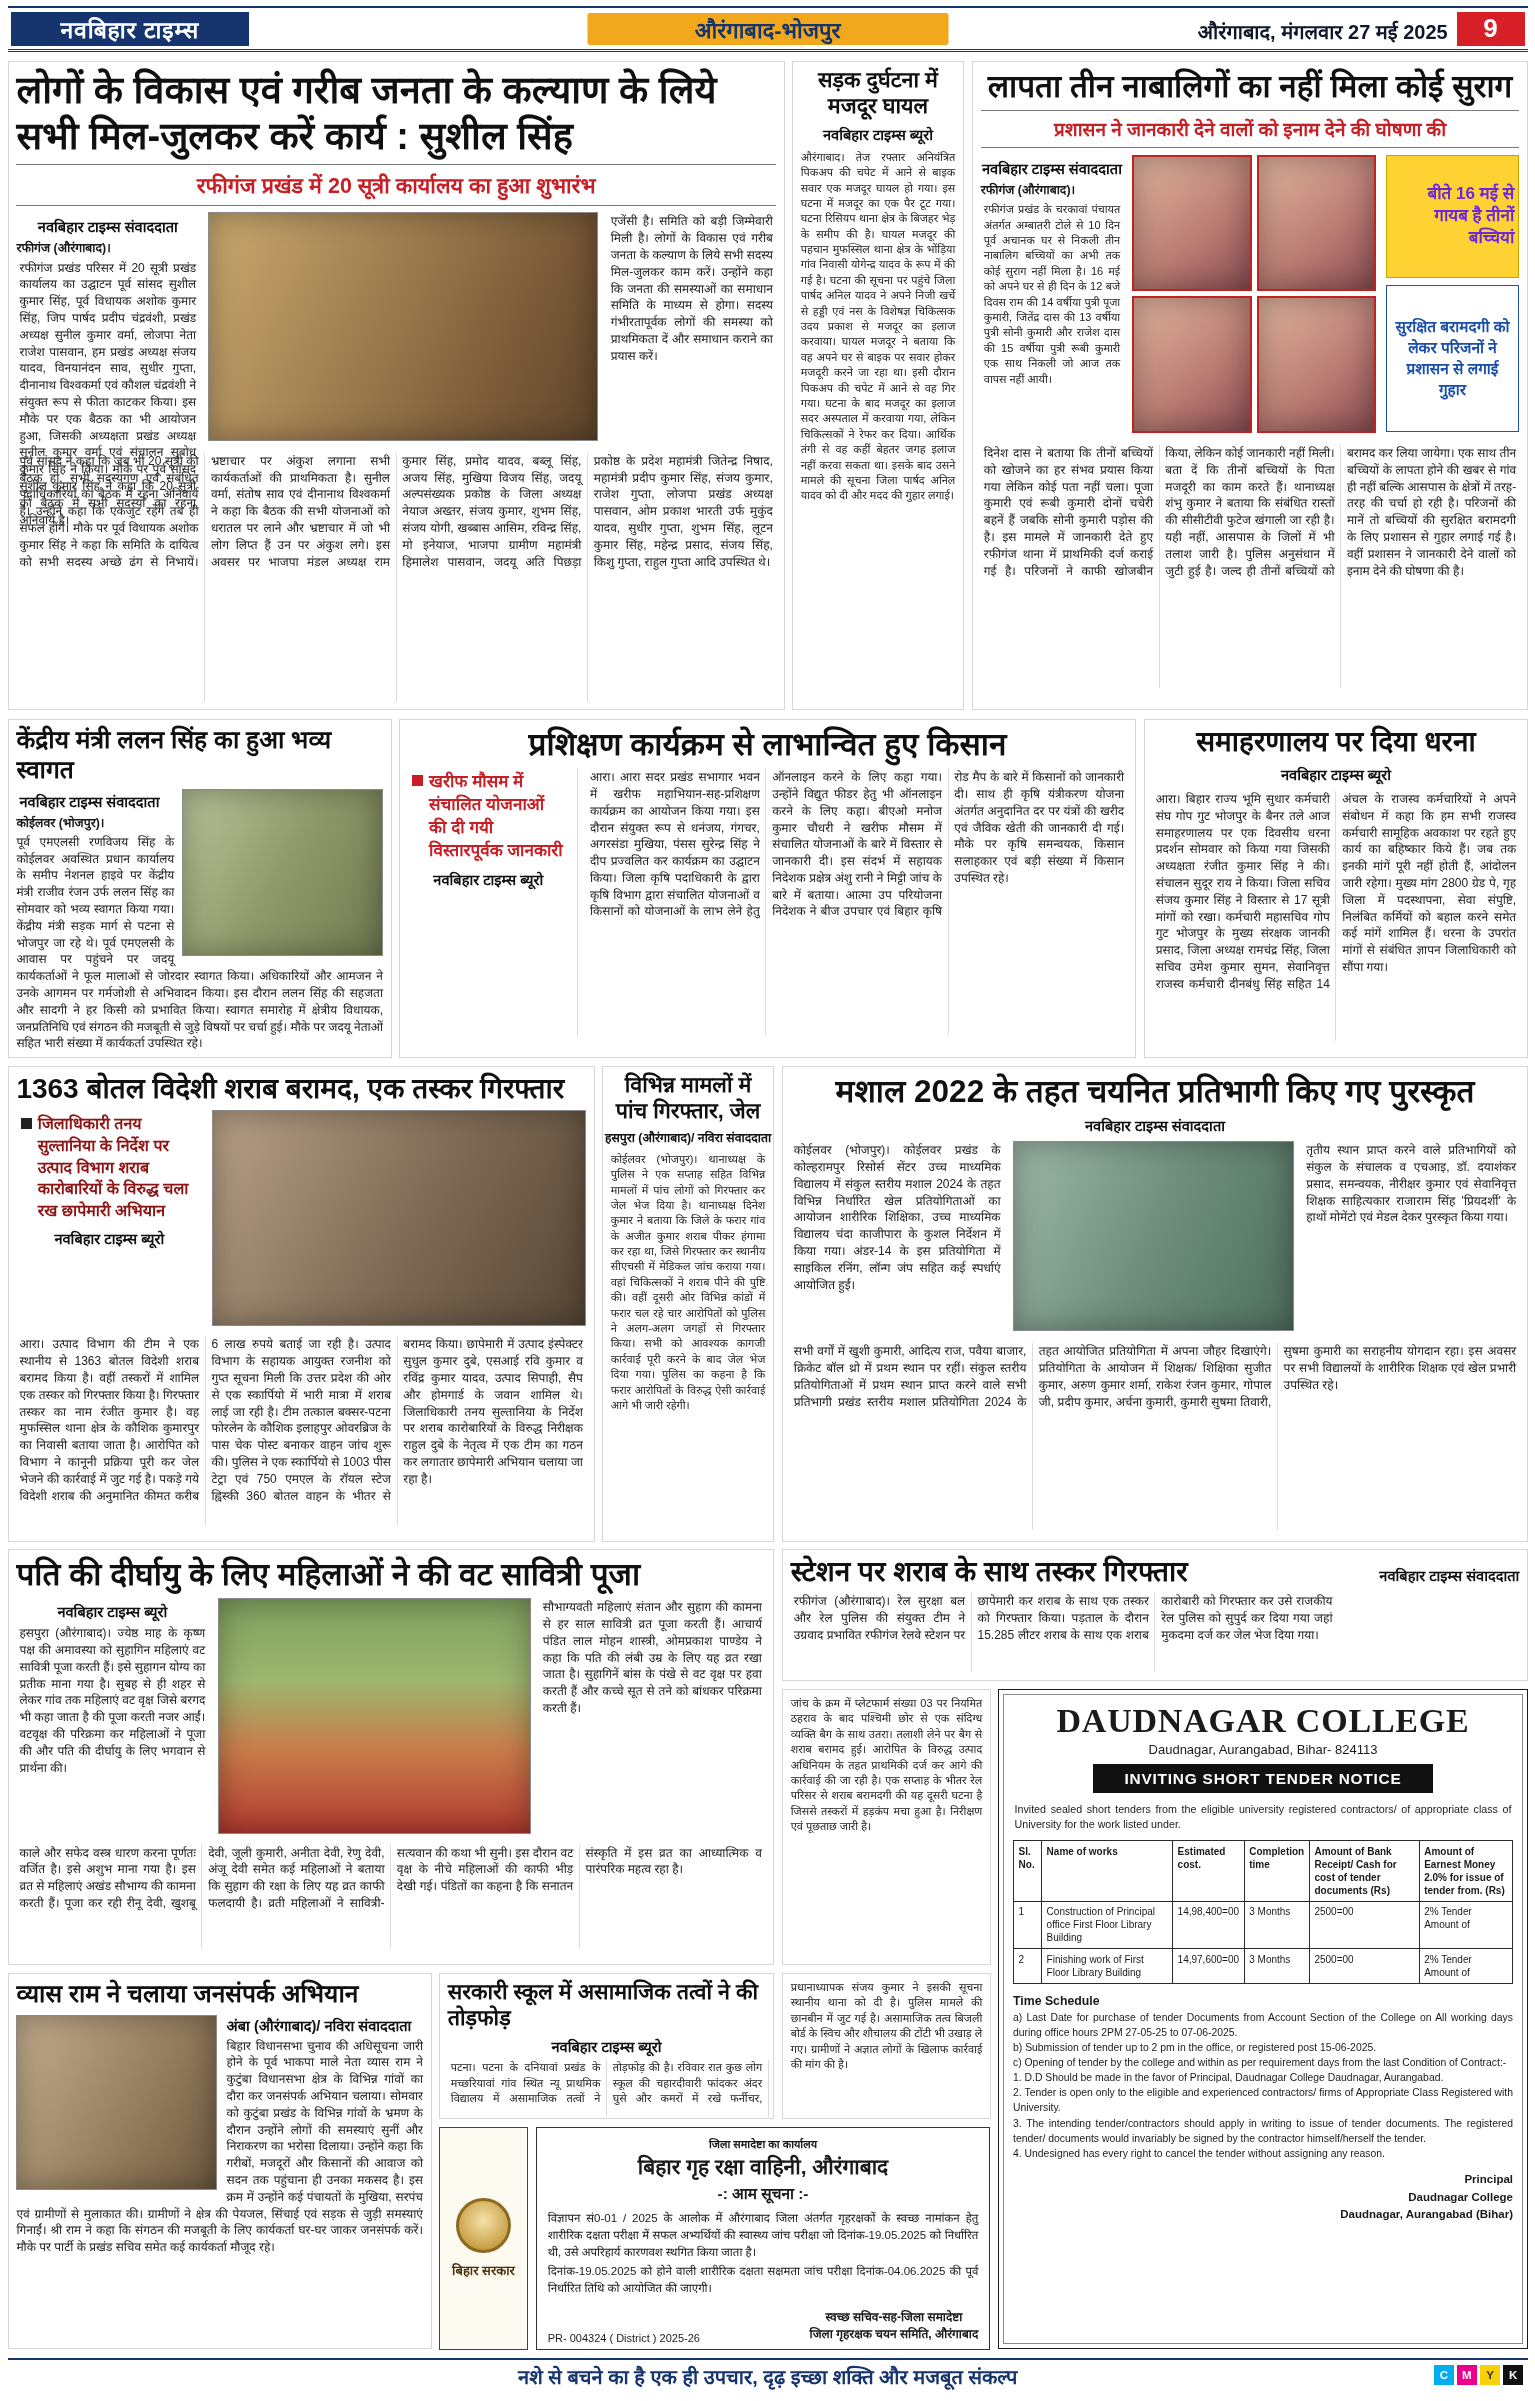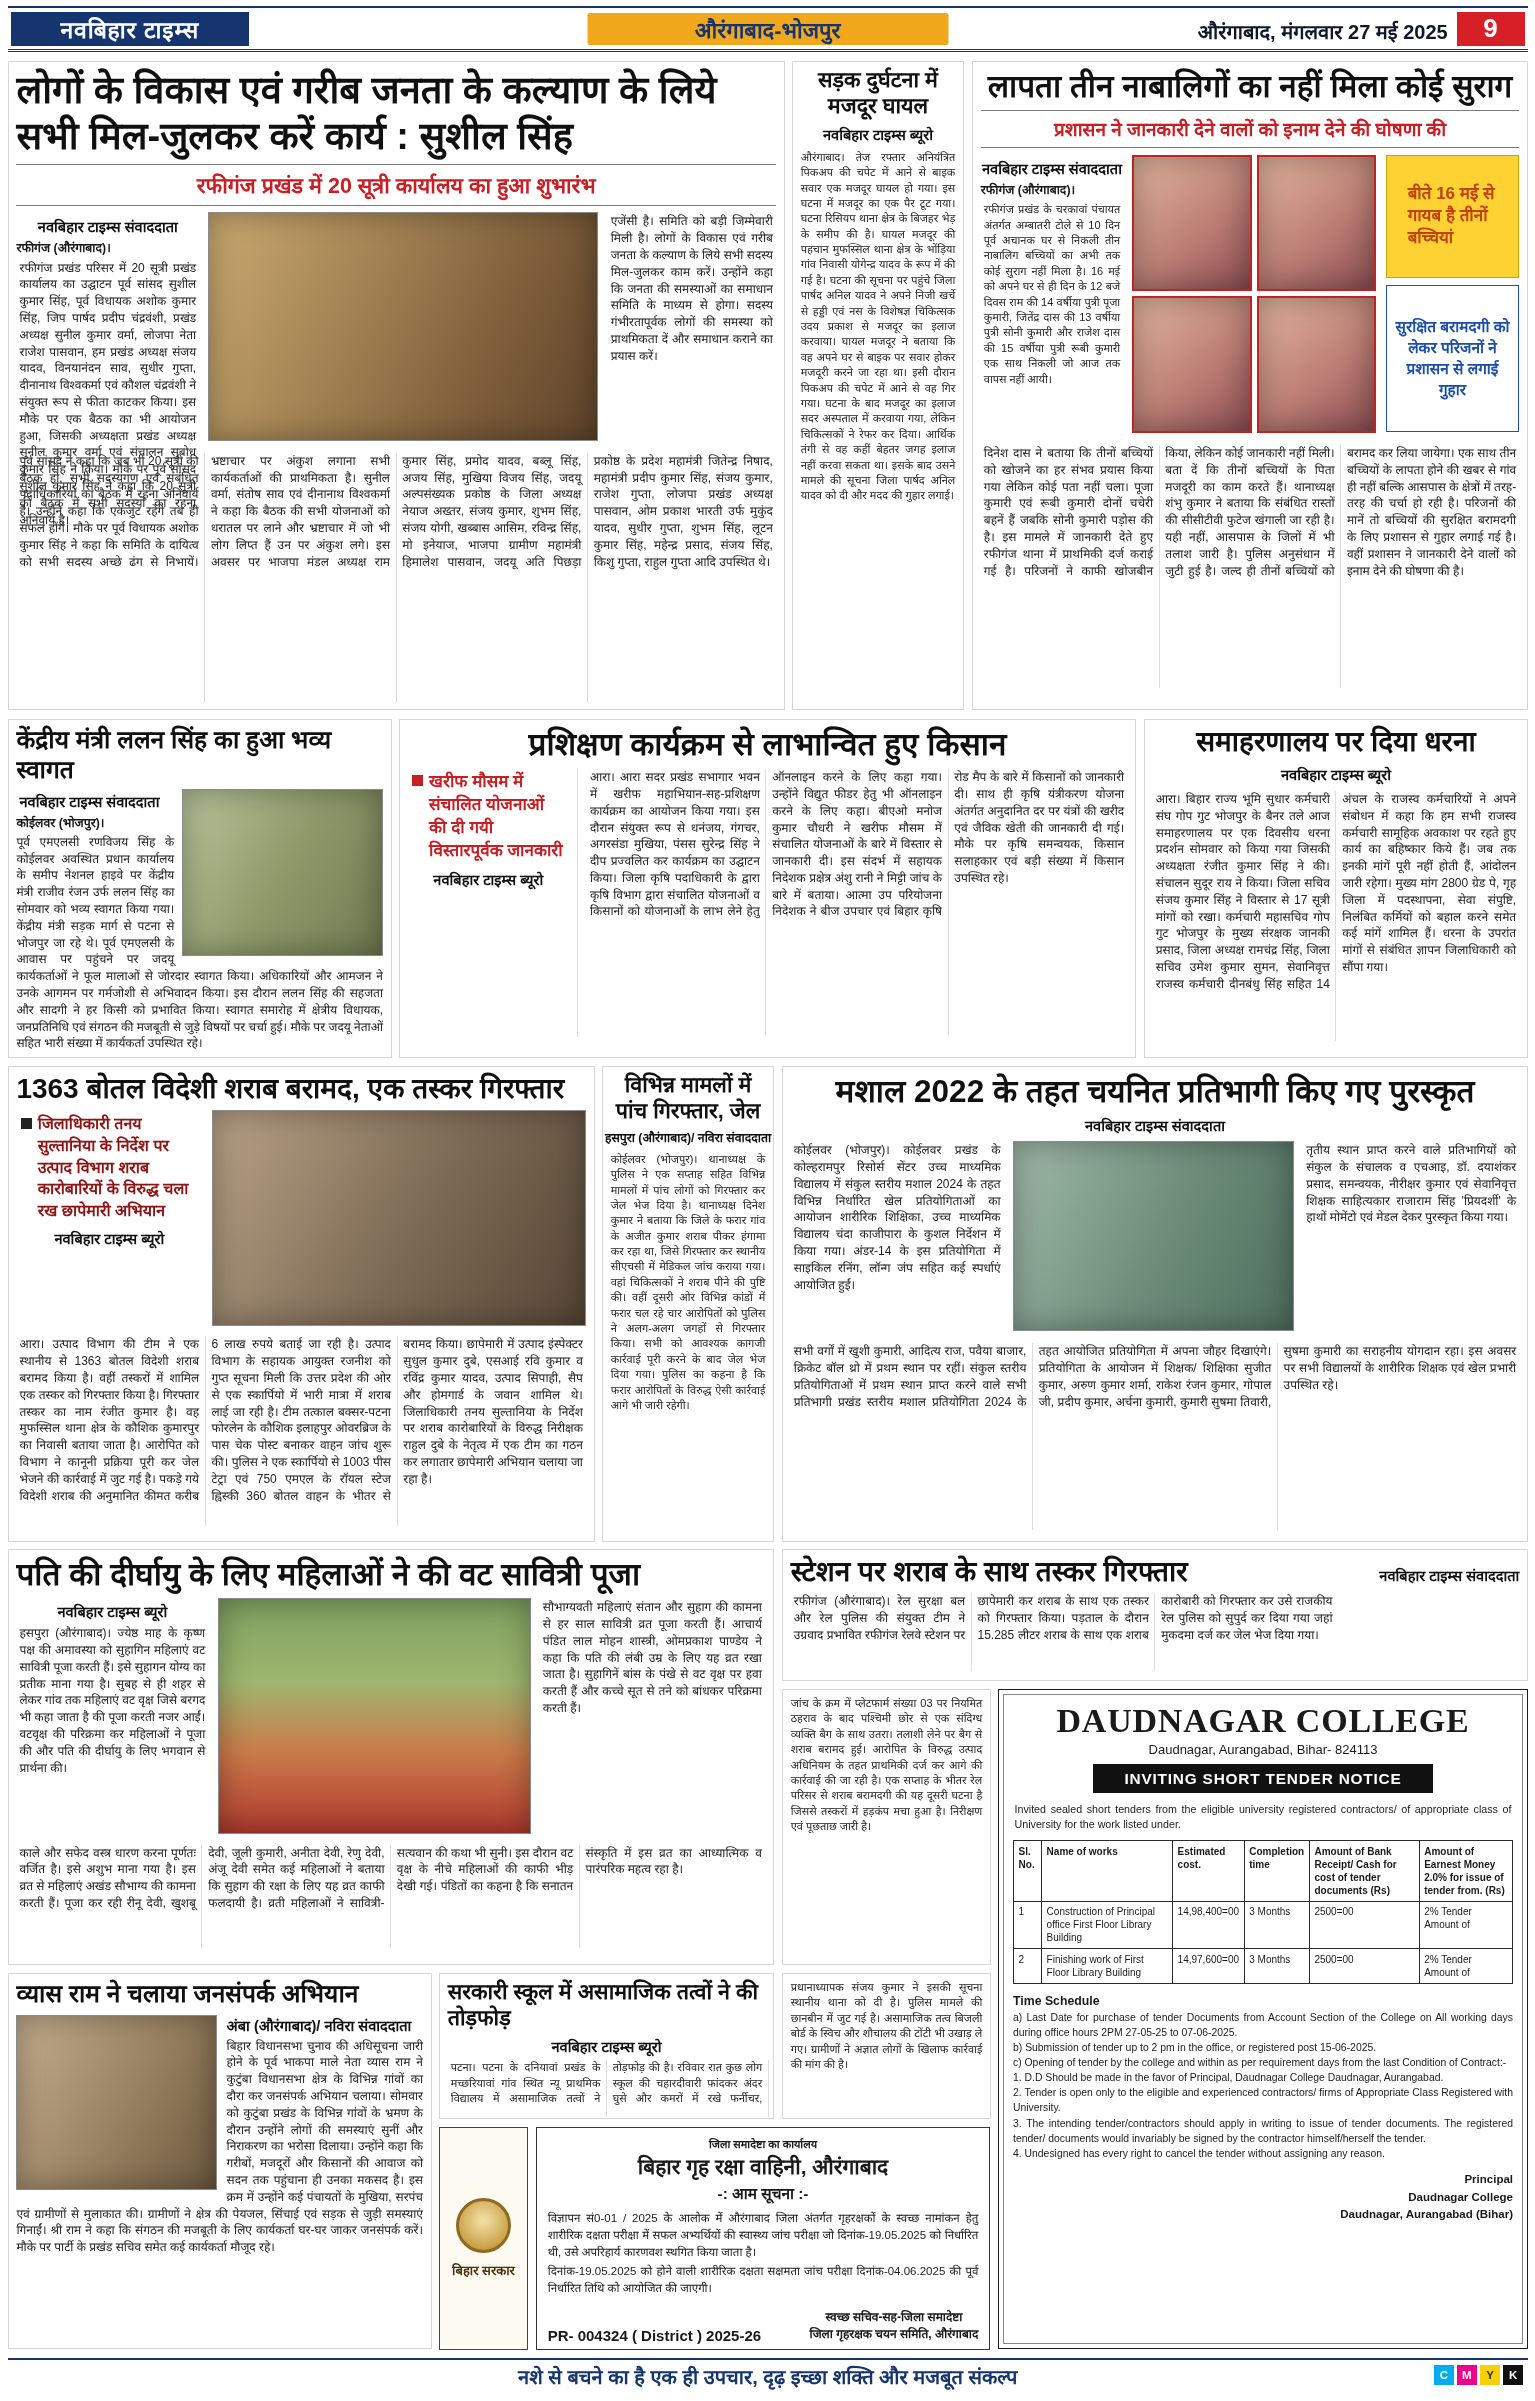--- a/index.html
+++ b/index.html
@@ -38,21 +38,21 @@
 
   .photo{position:relative;flex-shrink:0;box-shadow:inset 0 0 31px rgba(0,0,0,.35);border:0.8px solid #8a8a8a}
   .ph-lead{background:linear-gradient(115deg,#caa96f,#9b7b4e 45%,#7a5a38 75%,#5f452c)}
   .ph-girl{background:linear-gradient(140deg,#e3b6a0,#b97b72 60%,#8e4f55);border:2.3px solid #c32222}
   .ph-lalan{background:linear-gradient(120deg,#b9c49a,#8f9a6b 50%,#6f7a50)}
   .ph-liquor{background:linear-gradient(120deg,#b7a087,#7d6a54 55%,#564636)}
   .ph-mashal{background:linear-gradient(115deg,#9fb8a8,#6f8f7c 50%,#4f6f5e)}
   .ph-vat{background:linear-gradient(180deg,#7fa05f 0%,#9db66f 35%,#c97b4a 65%,#b23b30)}
   .ph-vyas{background:linear-gradient(120deg,#c4ad8d,#97805f 55%,#6e5a40)}
 
-  .boxyellow{background:#ffd234;border:0.8px solid #c9a400;color:#c2410c;font-weight:bold;font-size:17px;text-align:left;display:flex;align-items:center;justify-content:center;padding:21px;line-height:1.3}
+  .boxyellow{background:#ffd234;border:0.8px solid #c9a400;color:#6d28d9;font-weight:bold;font-size:17px;text-align:right;display:flex;align-items:center;justify-content:center;padding:4px;line-height:1.3}
   .boxblue{background:#fff;border:1.5px solid #2050a8;color:#1b4faa;font-weight:bold;font-size:15.4px;text-align:center;display:flex;align-items:center;justify-content:center;padding:6.1px;line-height:1.35}
 
   .flag{display:flex;gap:6.1px;align-items:flex-start;padding:3.1px 4.6px}
   .sq{width:10.7px;height:10.7px;background:#c81f25;flex-shrink:0;margin-top:4.6px}
   .sq.dark{background:#222}
   .flagtext{color:#c81f25;font-weight:bold;font-size:17px;line-height:1.35}
   .flagtext.dk{color:#8d1515}
 
   
   .ad{position:absolute;background:#fff;border:1.5px solid #1c1c1c;padding:12.3px 14px;overflow:hidden}
@@ -68,21 +68,21 @@
   .ad-line{font-size:10.4px;line-height:1.45;text-align:justify}
   .ad-sign{margin-top:10.7px;text-align:right;font-weight:bold;font-size:11.5px;line-height:1.5}
 
   
   .notice{position:absolute;border:1.5px solid #333;background:#fff;padding:7.7px 10.7px;overflow:hidden}
   .nt-office{text-align:center;font-weight:bold;font-size:11px}
   .nt-org{text-align:center;font-weight:bold;font-size:21px;padding:1.5px 0}
   .nt-sub{text-align:center;font-weight:bold;font-size:15.4px;padding:1.5px 0 4.6px}
   .nt-body{font-size:11.5px;line-height:1.45;text-align:justify;padding:1.5px 0}
   .nt-foot{display:flex;justify-content:space-between;align-items:flex-end;margin-top:10.7px}
-  .nt-pr{font-weight:bold;font-size:15px}
+  .nt-pr{font-weight:normal;font-size:11px}
   .nt-sign{text-align:center;font-weight:bold;font-size:12px;line-height:1.45}
 
   .logobox{position:absolute;border:1.2px solid #444;background:#fdfaf2;display:flex;flex-direction:column;align-items:center;justify-content:center;gap:7.7px;overflow:hidden}
   .seal{width:55px;height:55px;border-radius:50%;border:3.1px solid #8d6a1f;background:radial-gradient(circle at 50% 40%,#f5e2a8,#caa24a 70%,#8d6a1f)}
   .logolabel{font-weight:bold;font-size:13px;color:#4a3208;text-align:center}
 
   
   .pfoot{position:absolute;left:7.7px;top:2358px;width:1520px;height:34px;border-top:2.3px double #16356e;display:flex;align-items:center;justify-content:center}
   .slogan{font-weight:bold;font-size:20px;color:#16356e;text-align:center}
   .marks{position:absolute;right:4.6px;top:4.6px;display:flex;gap:3.1px}

